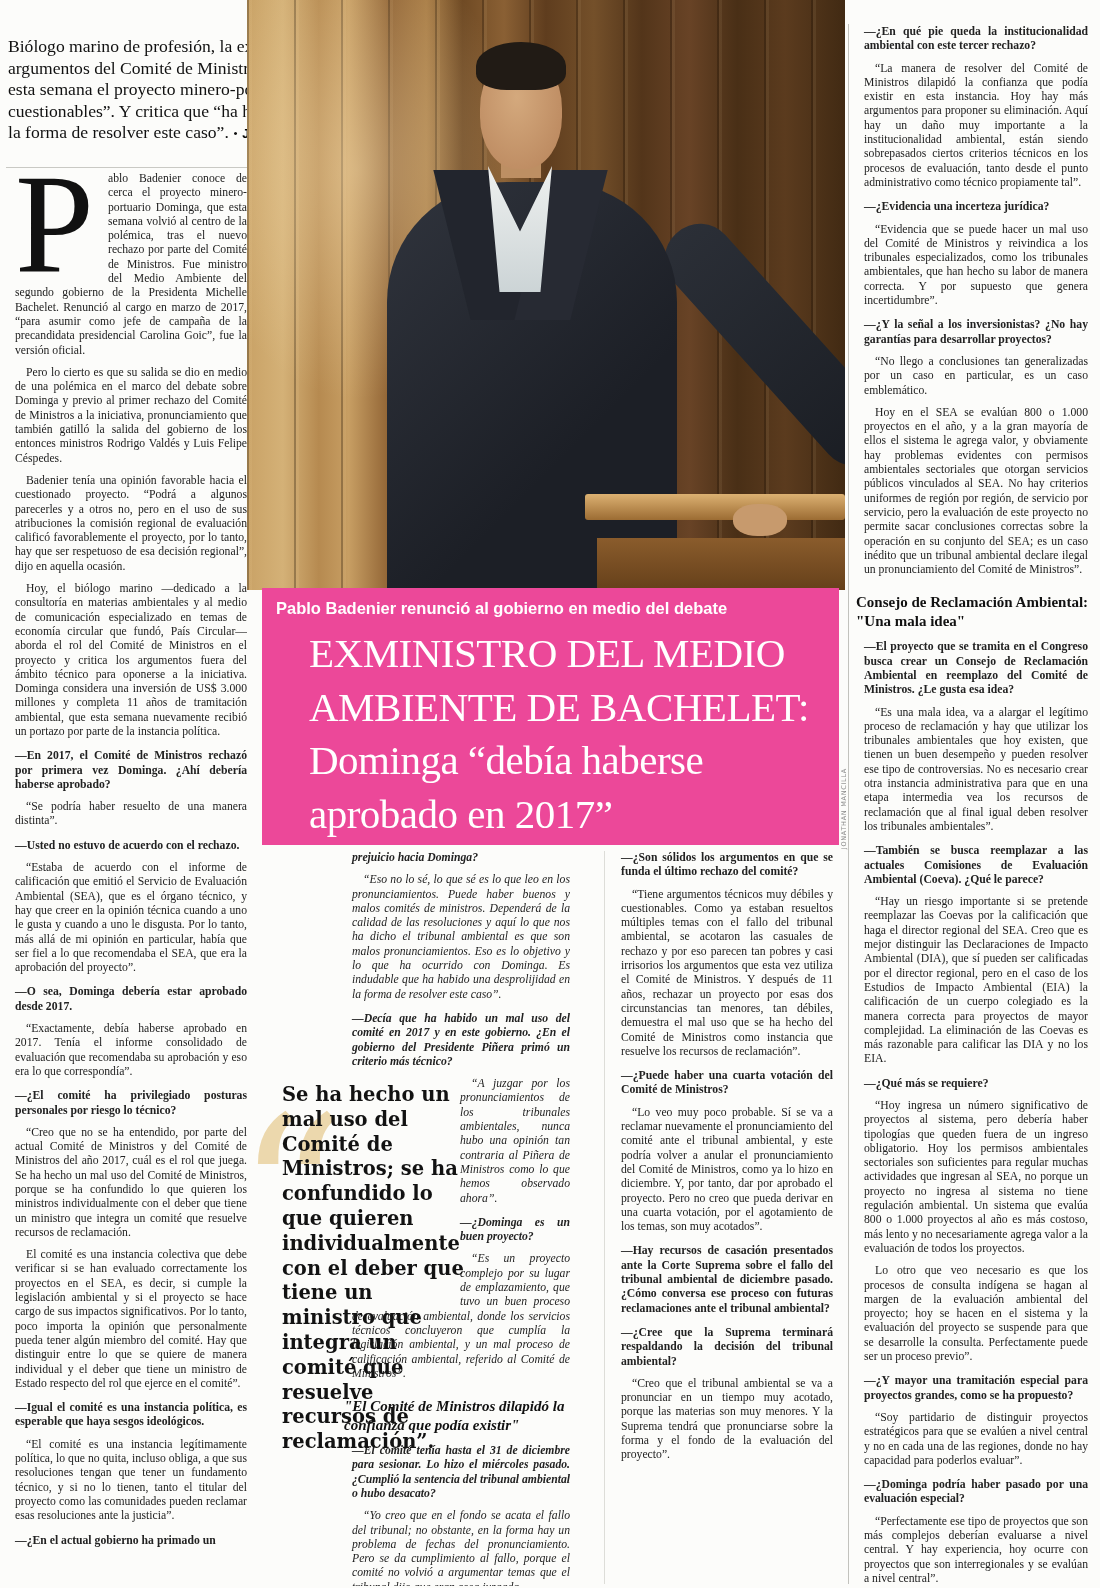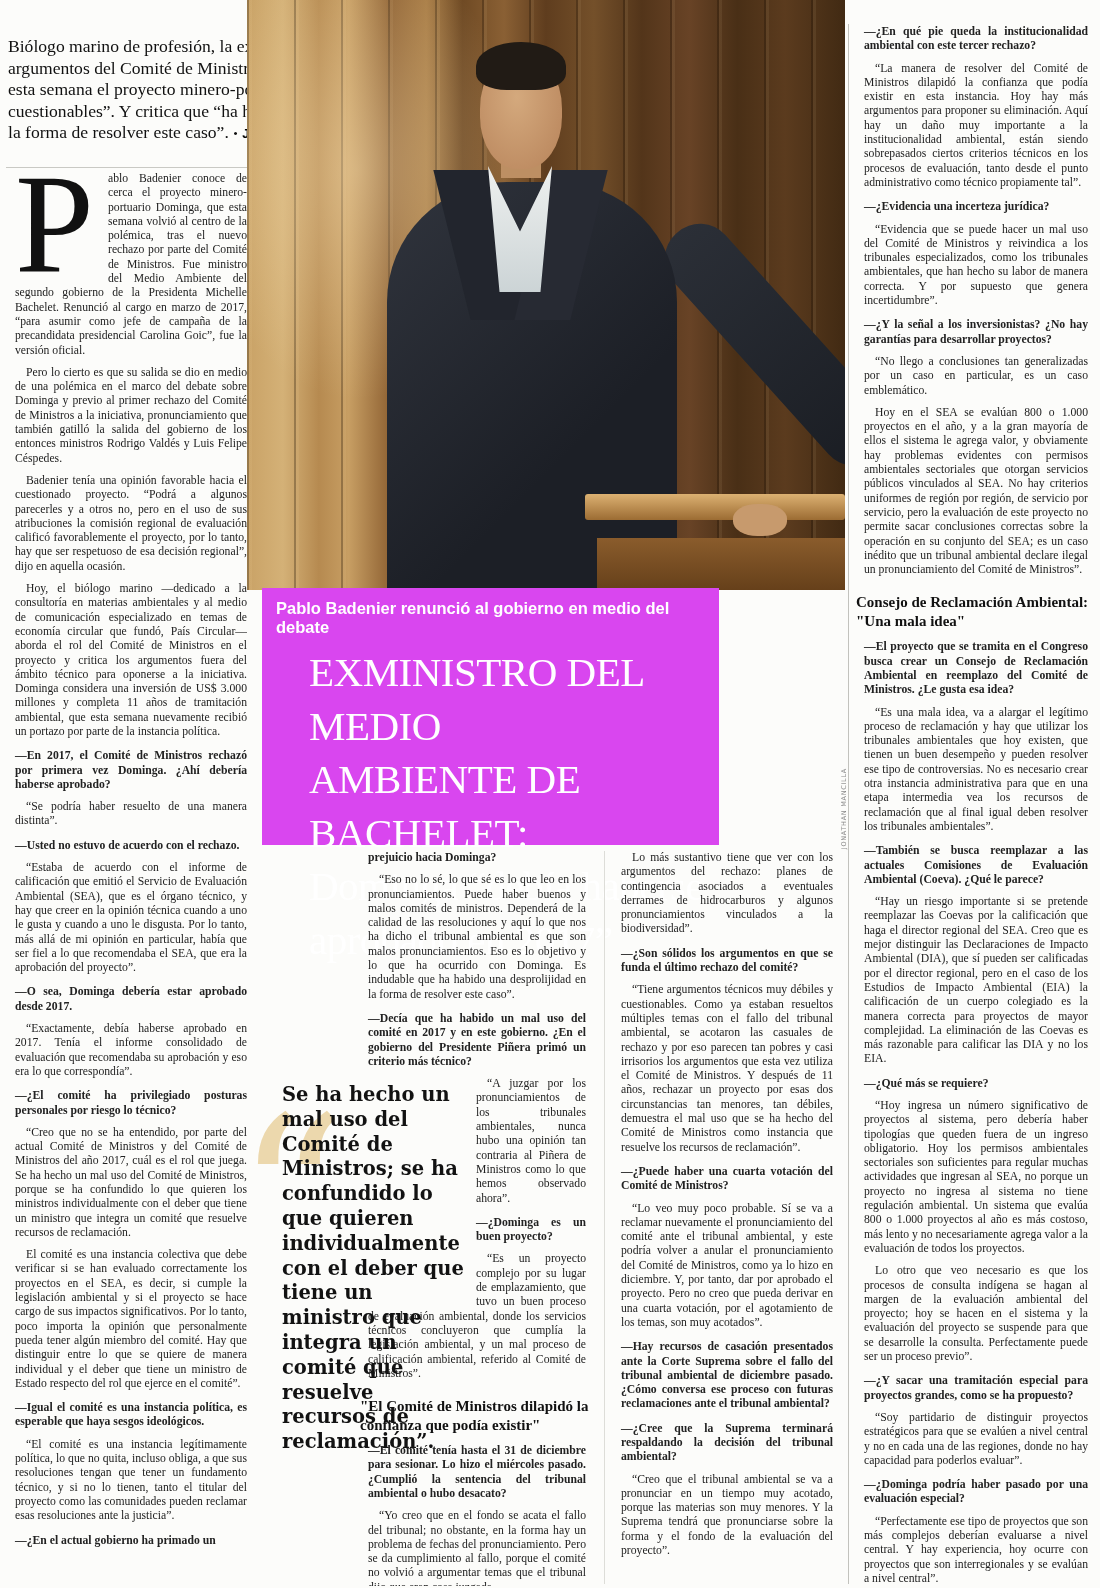--- a/index.html
+++ b/index.html
@@ -64,42 +64,42 @@
   .rail2{position:absolute;left:350px;top:538px;width:248px;height:52px;
     background:linear-gradient(#8a5c2c,#66401a);}
   .hand{position:absolute;left:486px;top:504px;width:54px;height:32px;
     background:#c79a6d;border-radius:45%;}
 
   .photo-credit{position:absolute;left:840px;top:768px;
     font-family:"DejaVu Sans",sans-serif;font-size:6.5px;color:#8a8a8a;
     writing-mode:vertical-rl;transform:rotate(180deg);letter-spacing:.7px;}
 
   
-  .headline-box{position:absolute;left:262px;top:588px;width:457px;height:257px;
-    background:#d946ef;color:#fff;box-sizing:border-box;padding:9px 14px;}
+  .headline-box{position:absolute;left:262px;top:588px;width:577px;height:257px;
+    background:#ec4899;color:#fff;box-sizing:border-box;padding:9px 14px;}
   .kicker{font-family:"Liberation Sans",sans-serif;font-weight:bold;
     font-size:16.5px;margin:2px 0 9px;}
   .headline-line{display:block;font-family:"Liberation Serif",serif;
     font-weight:400;font-size:41px;line-height:53.5px;letter-spacing:-.5px;margin-left:33px;}
 
   
   .pull-quote{position:absolute;left:246px;top:1083px;width:218px;z-index:5;}
   .pull-quote .mark{position:absolute;left:-10px;top:6px;font-size:215px;
     line-height:1;color:#ecd8ad;font-family:"DejaVu Serif",serif;z-index:0;}
   .pull-quote .pq-text{position:relative;z-index:1;
     font-family:"DejaVu Serif",serif;font-weight:bold;
     font-size:19.5px;line-height:24.8px;text-align:left;color:#121212;margin-left:36px;}
 
   
   .vrule-main{position:absolute;left:848px;top:24px;width:1px;height:1560px;background:#c2c2bd;}
   .vrule-mid{position:absolute;left:604px;top:851px;width:1px;height:733px;background:#dddDd8;}
 
   
   #col1{left:7px;top:172px;width:248px;height:1414px;}
-  #col2{left:360px;top:851px;width:234px;height:735px;}
+  #col2{left:344px;top:851px;width:234px;height:735px;font-style:italic;}
   #col3{left:613px;top:851px;width:228px;height:735px;}
   #col4{left:856px;top:25px;width:240px;height:1561px;}
 </style>
 </head>
 <body>
 
 <div class="lede"><span>Biólogo marino de profesión, la exautoridad enfatiza que los argumentos del Comité de Ministros para volver a rechazar esta semana el proyecto minero-portuario son “muy débiles y cuestionables”. Y critica que “ha habido una desprolijidad en la forma de resolver este caso”. </span><span class="bullet">•</span>
   <span class="byline">JESSICA MARTICORENA</span>
 </div>
 <div class="lede-rule"></div>
@@ -157,21 +157,20 @@
     <p class="blk q">—Decía que ha habido un mal uso del comité en 2017 y en este gobierno. ¿En el gobierno del Presidente Piñera primó un criterio más técnico?</p>
     <div class="float-spacer" style="width: 116px; height: 224px;"></div>
     <p class="blk a">“A juzgar por los pronunciamientos de los tribunales ambientales, nunca hubo una opinión tan contraria al Piñera de Ministros como lo que hemos observado ahora”.</p>
     <p class="blk q">—¿Dominga es un buen proyecto?</p>
     <p class="blk a">“Es un proyecto complejo por su lugar de emplazamiento, que tuvo un buen proceso de evaluación ambiental, donde los servicios técnicos concluyeron que cumplía la legislación ambiental, y un mal proceso de calificación ambiental, referido al Comité de Ministros”.</p>
     <p class="blk subhead">"El Comité de Ministros dilapidó la confianza que podía existir"</p>
     <p class="blk q">—El comité tenía hasta el 31 de diciembre para sesionar. Lo hizo el miércoles pasado. ¿Cumplió la sentencia del tribunal ambiental o hubo desacato?</p>
     <p class="blk a">“Yo creo que en el fondo se acata el fallo del tribunal; no obstante, en la forma hay un problema de fechas del pronunciamiento. Pero se da cumplimiento al fallo, porque el comité no volvió a argumentar temas que el tribunal dijo que eran cosa juzgada.</p>
   </div>
 <div id="col3" class="col">
-    <p class="blk a">Lo más sustantivo tiene que ver con los argumentos del rechazo: planes de contingencia asociados a eventuales derrames de hidrocarburos y algunos pronunciamientos vinculados a la biodiversidad”.</p>
     <p class="blk q">—¿Son sólidos los argumentos en que se funda el último rechazo del comité?</p>
     <p class="blk a">“Tiene argumentos técnicos muy débiles y cuestionables. Como ya estaban resueltos múltiples temas con el fallo del tribunal ambiental, se acotaron las casuales de rechazo y por eso parecen tan pobres y casi irrisorios los argumentos que esta vez utiliza el Comité de Ministros. Y después de 11 años, rechazar un proyecto por esas dos circunstancias tan menores, tan débiles, demuestra el mal uso que se ha hecho del Comité de Ministros como instancia que resuelve los recursos de reclamación”.</p>
     <p class="blk q">—¿Puede haber una cuarta votación del Comité de Ministros?</p>
     <p class="blk a">“Lo veo muy poco probable. Sí se va a reclamar nuevamente el pronunciamiento del comité ante el tribunal ambiental, y este podría volver a anular el pronunciamiento del Comité de Ministros, como ya lo hizo en diciembre. Y, por tanto, dar por aprobado el proyecto. Pero no creo que pueda derivar en una cuarta votación, por el agotamiento de los temas, son muy acotados”.</p>
     <p class="blk q">—Hay recursos de casación presentados ante la Corte Suprema sobre el fallo del tribunal ambiental de diciembre pasado. ¿Cómo conversa ese proceso con futuras reclamaciones ante el tribunal ambiental?</p>
     <p class="blk q">—¿Cree que la Suprema terminará respaldando la decisión del tribunal ambiental?</p>
     <p class="blk a">“Creo que el tribunal ambiental se va a pronunciar en un tiempo muy acotado, porque las materias son muy menores. Y la Suprema tendrá que pronunciarse sobre la forma y el fondo de la evaluación del proyecto”.</p>
   </div>
 <div id="col4" class="col">
     <p class="blk q">—¿En qué pie queda la institucionalidad ambiental con este tercer rechazo?</p>
@@ -182,21 +181,21 @@
     <p class="blk a">“No llego a conclusiones tan generalizadas por un caso en particular, es un caso emblemático.</p>
     <p class="blk body">Hoy en el SEA se evalúan 800 o 1.000 proyectos en el año, y a la gran mayoría de ellos el sistema le agrega valor, y obviamente hay problemas evidentes con permisos ambientales sectoriales que otorgan servicios públicos vinculados al SEA. No hay criterios uniformes de región por región, de servicio por servicio, pero la evaluación de este proyecto no permite sacar conclusiones correctas sobre la operación en su conjunto del SEA; es un caso inédito que un tribunal ambiental declare ilegal un pronunciamiento del Comité de Ministros”.</p>
     <p class="blk subhead">Consejo de Reclamación Ambiental: "Una mala idea"</p>
     <p class="blk q">—El proyecto que se tramita en el Congreso busca crear un Consejo de Reclamación Ambiental en reemplazo del Comité de Ministros. ¿Le gusta esa idea?</p>
     <p class="blk a">“Es una mala idea, va a alargar el legítimo proceso de reclamación y hay que utilizar los tribunales ambientales que hoy existen, que tienen un buen desempeño y pueden resolver ese tipo de controversias. No es necesario crear otra instancia administrativa para que en una etapa intermedia vea los recursos de reclamación que al final igual deben resolver los tribunales ambientales”.</p>
     <p class="blk q">—También se busca reemplazar a las actuales Comisiones de Evaluación Ambiental (Coeva). ¿Qué le parece?</p>
     <p class="blk a">“Hay un riesgo importante si se pretende reemplazar las Coevas por la calificación que haga el director regional del SEA. Creo que es mejor distinguir las Declaraciones de Impacto Ambiental (DIA), que sí pueden ser calificadas por el director regional, pero en el caso de los Estudios de Impacto Ambiental (EIA) la calificación de un cuerpo colegiado es la manera correcta para proyectos de mayor complejidad. La eliminación de las Coevas es más razonable para calificar las DIA y no los EIA.</p>
     <p class="blk q">—¿Qué más se requiere?</p>
     <p class="blk a">“Hoy ingresa un número significativo de proyectos al sistema, pero debería haber tipologías que queden fuera de un ingreso obligatorio. Hoy los permisos ambientales sectoriales son suficientes para regular muchas actividades que ingresan al SEA, no porque un proyecto no ingresa al sistema no tiene regulación ambiental. Un sistema que evalúa 800 o 1.000 proyectos al año es más costoso, más lento y no necesariamente agrega valor a la evaluación de todos los proyectos.</p>
     <p class="blk body">Lo otro que veo necesario es que los procesos de consulta indígena se hagan al margen de la evaluación ambiental del proyecto; hoy se hacen en el sistema y la evaluación del proyecto se suspende para que se desarrolle la consulta. Perfectamente puede ser un proceso previo”.</p>
-    <p class="blk q">—¿Y sacar una tramitación especial para proyectos grandes, como se ha propuesto?</p>
+    <p class="blk q">—¿Y mayor una tramitación especial para proyectos grandes, como se ha propuesto?</p>
     <p class="blk a">“Soy partidario de distinguir proyectos estratégicos para que se evalúen a nivel central y no en cada una de las regiones, donde no hay capacidad para poderlos evaluar”.</p>
     <p class="blk q">—¿Dominga podría haber pasado por una evaluación especial?</p>
     <p class="blk a">“Perfectamente ese tipo de proyectos que son más complejos deberían evaluarse a nivel central. Y hay experiencia, hoy ocurre con proyectos que son interregionales y se evalúan a nivel central”.</p>
   </div>
 
 <div class="pull-quote">
   <span class="mark">“</span>
   <div class="pq-text">Se ha hecho un mal uso del Comité de Ministros; se ha confundido lo que quieren individualmente con el deber que tiene un ministro que integra un comité que resuelve recursos de reclamación”.</div>
 </div>
 

